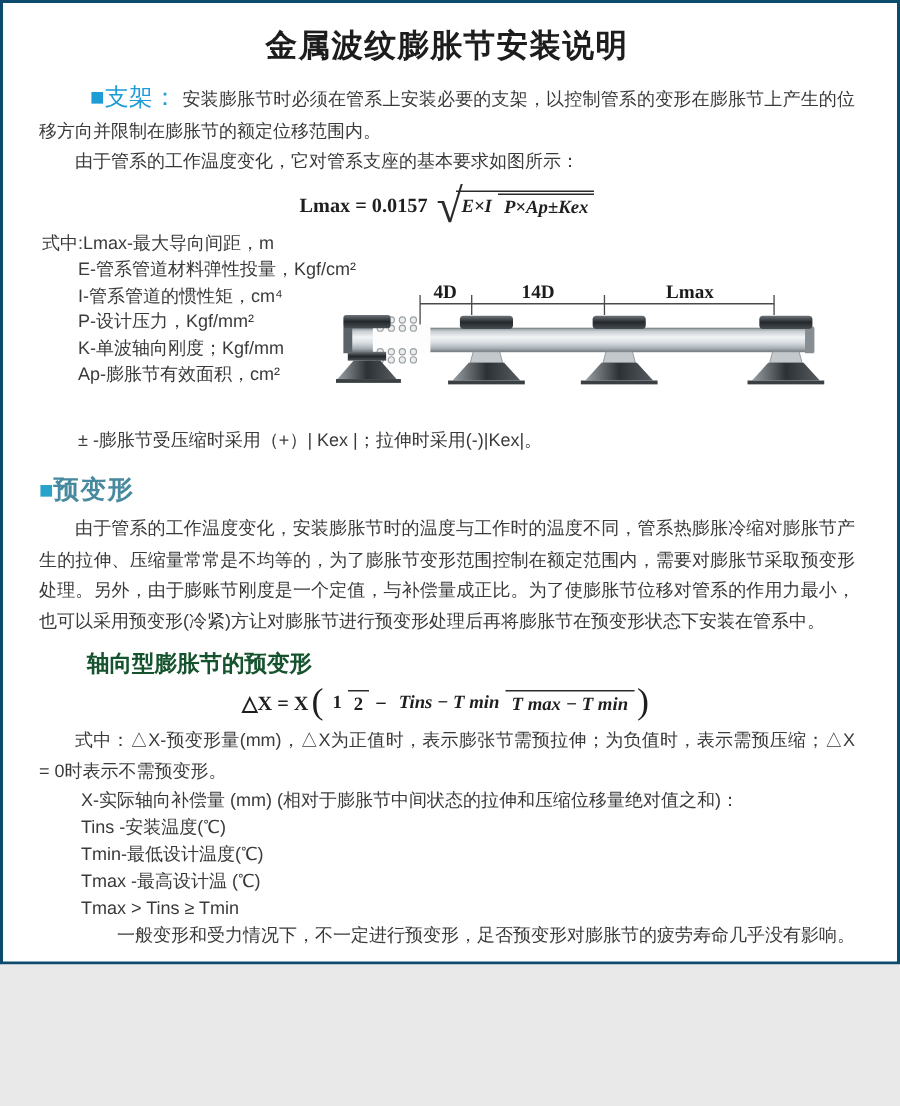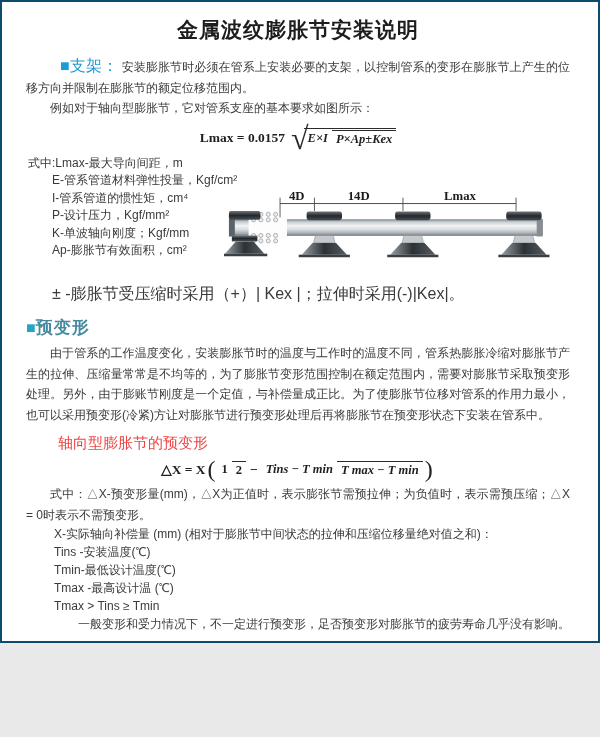--- a/index.html
+++ b/index.html
@@ -18,21 +18,21 @@
   p.body {
     font-size:12px; line-height:20.5px; margin:0; text-align:justify;
   }
   .indent { text-indent:2em; }
   .indent-lg { text-indent:34px; }
   .blue-label { color:#1e9cd6; font-weight:normal; font-size:16px; }
   .sec2-square { color:#29a2ca; font-size:16px; font-weight:bold; }
   .sec2-title  { color:#47899f; font-size:17px; font-weight:bold; letter-spacing:1px; }
   .sec2-head { margin:12px 0 4px 0; }
   .sub-head {
-    color:#ef4444; font-size:15px; font-weight:normal; margin:9px 0 4px 32px;
+    color:#14532d; font-size:15px; font-weight:bold; margin:9px 0 4px 32px;
   }
   .sub-head.flush { margin-left:0; margin-top:8px; }
 
   
   .formula {
     display:flex; justify-content:center; align-items:center;
     font-family:"Liberation Serif", serif; font-weight:bold;
     font-size:13.5px; color:#1f1f1f; margin:7px 0 5px 0;
   }
   .frac { display:inline-flex; flex-direction:row; text-align:center;
@@ -44,37 +44,37 @@
              margin:0 -5px 0 6px; color:#2b2b2b; }
   .radicand { border-top:1.6px solid #2b2b2b; padding-top:1px; }
   .bigparen { font-size:24px; font-weight:normal; line-height:0.8; padding:0 2px; }
   .fsp { padding:0 4px; }
 
   
   .defs-row { position:relative; margin-top:1px; min-height:128px; }
   .def-line { font-size:12px; line-height:17.6px; }
   .def-line.first { padding-left:2px; }
   .def-line.rest  { padding-left:26px; }
-  .note-line { font-size:16px; line-height:20.5px; padding-left:26px; margin:1px 0 0 0; }
+  .note-line { font-size:12px; line-height:20.5px; padding-left:26px; margin:1px 0 0 0; }
   .diagram { position:absolute; top:31px; right:-8px; width:354px; height:100px; }
 
   .item-line { font-size:12px; line-height:18px; padding-left:28px; }
 </style>
 </head>
 <body>
 
 <div class="page">
 
   <h1 class="doc-title">金属波纹膨胀节安装说明</h1>
 
   <p class="body indent-lg">
     <span class="blue-label">■支架：</span>
     <span>安装膨胀节时必须在管系上安装必要的支架，以控制管系的变形在膨胀节上产生的位移方向并限制在膨胀节的额定位移范围内。</span>
   </p>
-  <p class="body indent">例如对于轴向型膨胀节，它对管系支座的基本要求如图所示：</p>
+  <p class="body indent">由于管系的工作温度变化，它对管系支座的基本要求如图所示：</p>
 
   <div class="formula">
     <span>Lmax = 0.0157</span>
     <span class="radical">√</span>
     <span class="frac radicand ital">
       <span class="num">E×I</span>
       <span class="den">P×Ap±Kex</span>
     </span>
   </div>
 

